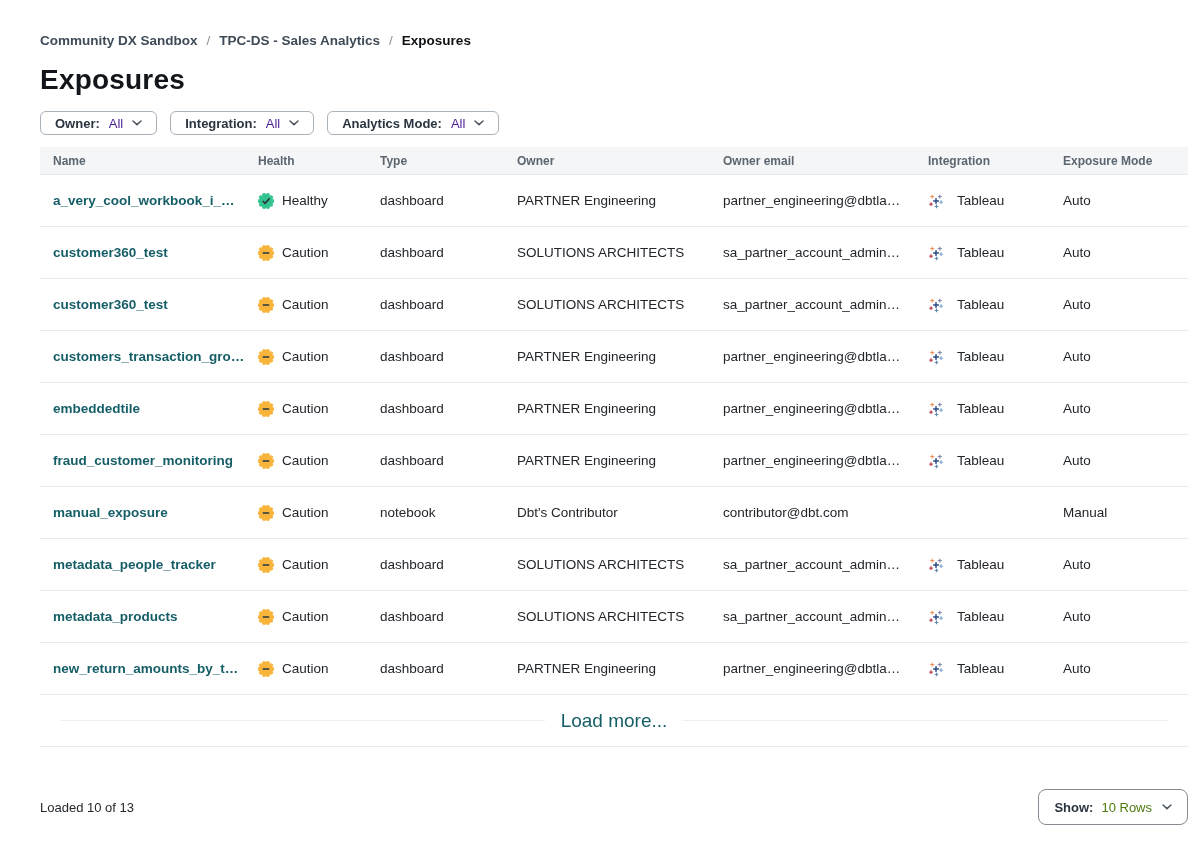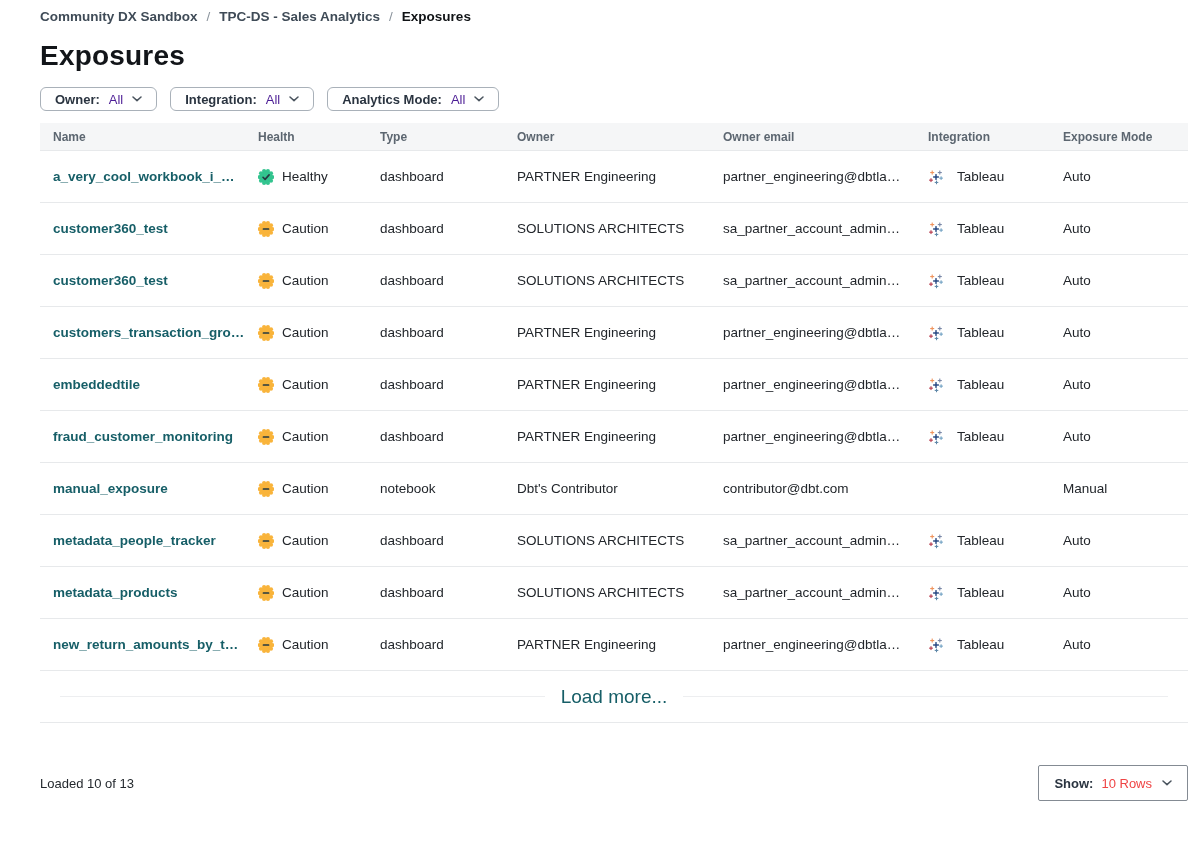--- a/index.html
+++ b/index.html
@@ -15,21 +15,21 @@
   *{box-sizing:border-box;}
   html,body{margin:0;padding:0;background:#FFFFFF;}
   body{
     font-family:"Liberation Sans","DejaVu Sans",sans-serif;
     color:var(--text-dark);
     width:1198px;height:846px;overflow:hidden;
   }
   .container{margin:0 10px 0 40px;}
 
   
-  .breadcrumb{padding-top:9px;font-size:13.5px;font-weight:700;display:flex;align-items:center;gap:9px;}
+  .breadcrumb{padding-top:33px;font-size:13.5px;font-weight:700;display:flex;align-items:center;gap:9px;}
   .crumb{color:#3F4B57;cursor:pointer;}
   .crumb-sep{color:#8A939C;font-weight:400;}
   .crumb-current{color:#101316;}
 
   
   .page-title{margin:16px 0 0 0;font-size:28px;font-weight:600;color:#121519;letter-spacing:.2px;}
 
   
   .filters{display:flex;gap:13px;margin-top:15px;}
   .filter-btn{
@@ -64,24 +64,24 @@
   .load-more-line{flex:1;height:1px;background:#EDEEF0;}
   .load-more-line.first{margin-left:20px;}
   .load-more-line.last{margin-right:20px;}
   .load-more-link{color:var(--link-teal);font-size:19px;margin:0 16px;cursor:pointer;}
 
   
   .footer{margin-top:42px;display:flex;align-items:center;justify-content:space-between;}
   .loaded-text{font-size:13px;color:#24292E;}
   .show-btn{
     display:inline-flex;align-items:center;gap:8px;height:36px;padding:0 15px;
-    border:1px solid #848B93;border-radius:2px;background:#fff;font-size:13px;cursor:pointer;
+    border:1px solid #848B93;border-radius:8px;background:#fff;font-size:13px;cursor:pointer;
   }
   .show-label{font-weight:600;color:#2A3440;}
-  .show-value{color:#ef4444;}
+  .show-value{color:#4d7c0f;}
 </style>
 </head>
 <body>
 
 <svg width="0" height="0" style="position:absolute" aria-hidden="true">
   <defs>
     <g id="seal">
       <circle cx="8" cy="8" r="6.3"></circle>
       <circle cx="14.2" cy="8" r="2.05"></circle>
         <circle cx="13.02" cy="11.64" r="2.05"></circle>

